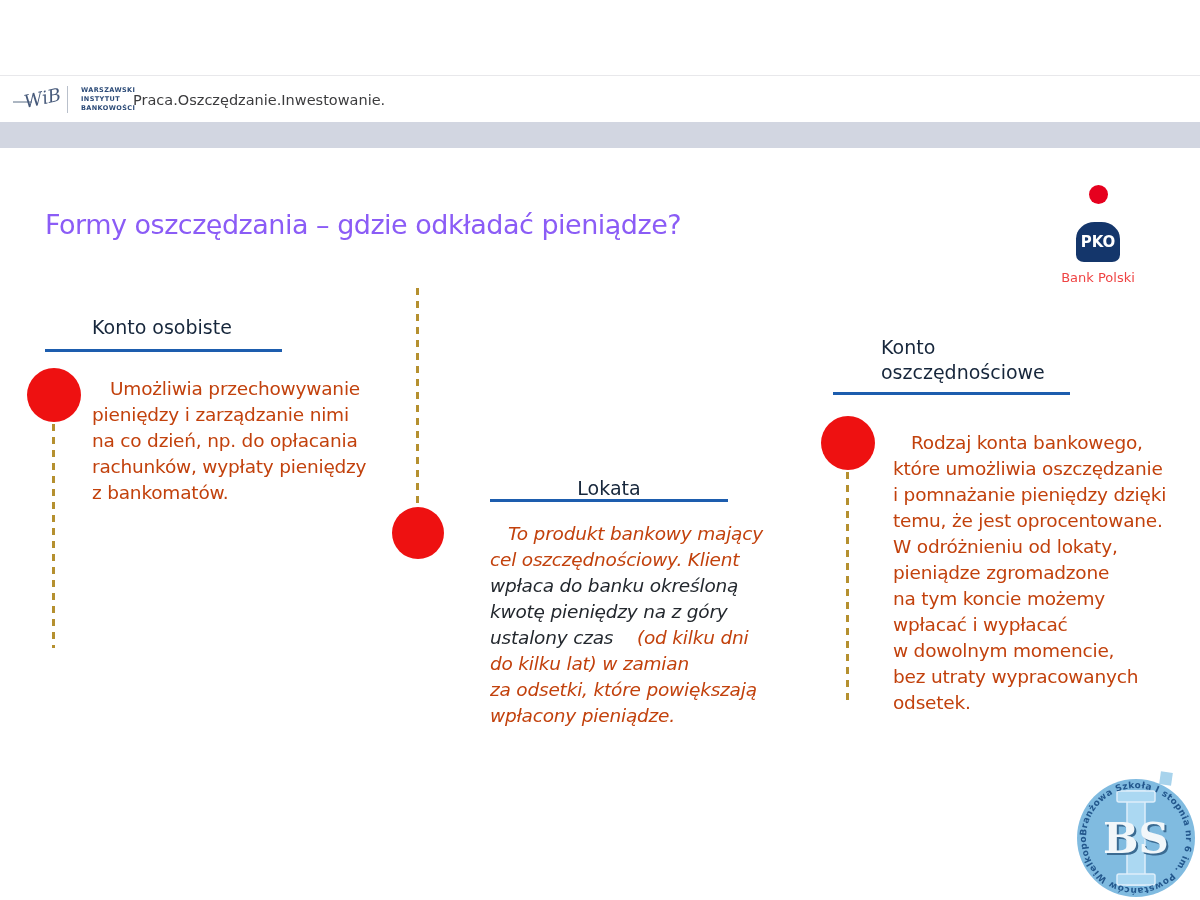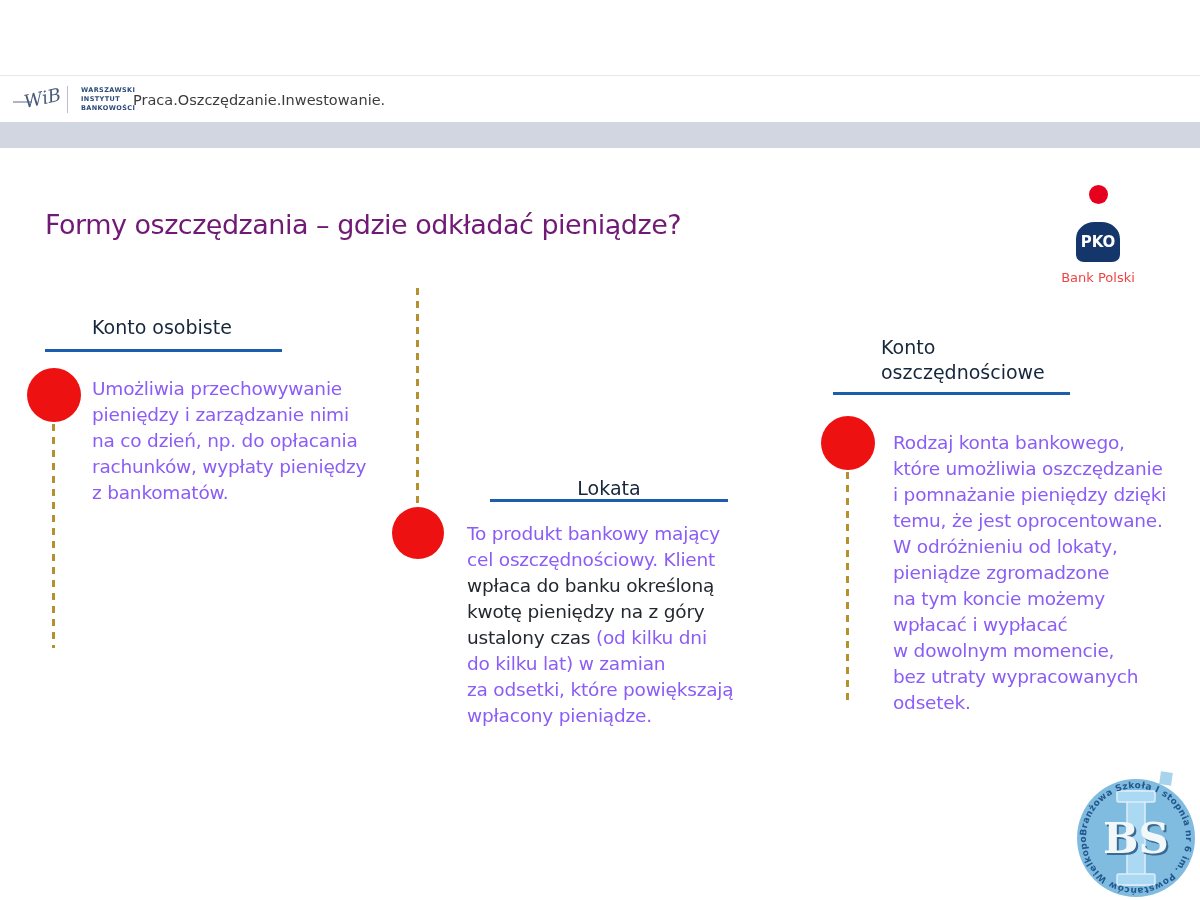--- a/index.html
+++ b/index.html
@@ -10,53 +10,53 @@
   .top-line { position:absolute; left:0; top:75px; width:1200px; height:1px; background:#e8e8eb; }
   .band { position:absolute; left:0; top:122px; width:1200px; height:26px; background:#d2d6e1; }
 
   .brand { position:absolute; left:12px; top:82px; display:flex; align-items:center; gap:7px; }
   .brand-mark { width:48px; height:34px; color:#5a6e86; }
   .brand-lines { border-left:1px solid #b9c0cb; padding-left:13px; font-size:6.5px; font-weight:bold;
                  letter-spacing:.4px; color:#2b4a77; line-height:9px; white-space:pre-line; }
   .tagline { position:absolute; left:133px; top:92px; font-size:14.5px; color:#3c3c3e; }
 
   
-  .title { position:absolute; left:45px; top:209px; font-size:27px; letter-spacing:-0.5px; color:#701a75; }
+  .title { position:absolute; left:45px; top:209px; font-size:27px; letter-spacing:-0.5px; color:#8b5cf6; }
 
   
   .pko { position:absolute; left:1058px; top:185px; width:80px; display:flex; flex-direction:column; align-items:center; }
   .pko-dot { width:19px; height:19px; border-radius:50%; background:#e6001e; }
   .pko-glyph { margin-top:18px; width:44px; height:40px; background:#14366b; color:#fff;
                border-radius:42% 42% 18% 18%; display:flex; align-items:center; justify-content:center;
                font-weight:bold; font-size:15px; letter-spacing:0; }
   .pko-caption { margin-top:8px; font-size:13px; color:#ef4444; }
 
   
   .col-heading { position:absolute; font-size:19px; font-weight:normal; color:#16263b; line-height:25px; white-space:pre-line; }
   .underline { position:absolute; height:3px; background:#1d5dae; }
   .dot { position:absolute; width:54px; height:54px; border-radius:50%; background:#ee1111; }
   .dash { position:absolute; width:3px;
           background:repeating-linear-gradient(180deg, #b5902f 0 7px, rgba(0,0,0,0) 7px 13px); }
   .para { position:absolute; font-size:18.5px; line-height:26px; white-space:pre-line; letter-spacing:-0.2px; }
-  .tone-navy { color:#8b5cf6; }
+  .tone-navy { color:#c2410c;margin-left:18px; }
   .tone-dark { color:#23282e; }
 
   
   .h1 { left:92px;  top:315px; }
   .u1 { left:45px;  top:349px; width:237px; }
   .c1 { left:27px;  top:368px; }
   .d1 { left:52px;  top:424px; height:224px; }
   .p1a { left:92px; top:376px; width:315px; }
   .p1b { left:92px; top:535px; width:315px; }
 
   .h2 { left:490px; top:476px; width:238px; text-align:center; }
   .u2 { left:490px; top:499px; width:238px; }
   .d2 { left:416px; top:288px; height:218px; }
   .c2 { left:392px; top:507px; width:52px; height:52px; }
-  .p2 { left:467px; top:521px; width:310px; }
+  .p2 { left:490px; top:521px; width:310px;font-style:italic; }
 
   .h3 { left:881px; top:335px; }
   .u3 { left:833px; top:392px; width:237px; }
   .c3 { left:821px; top:416px; }
   .d3 { left:846px; top:472px; height:228px; }
   .p3 { left:893px; top:430px; width:300px; }
 
   
   .badge { position:absolute; left:1076px; top:778px; width:120px; height:120px; opacity:.97; }
   .badge-tab { position:absolute; left:1160px; top:772px; width:12px; height:13px; background:#a8d3ec; transform:rotate(8deg); }

